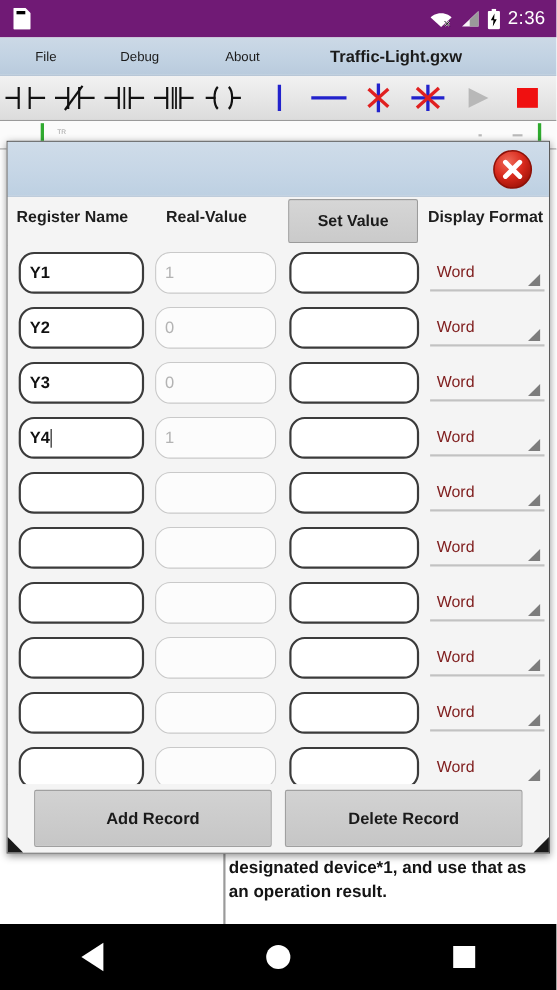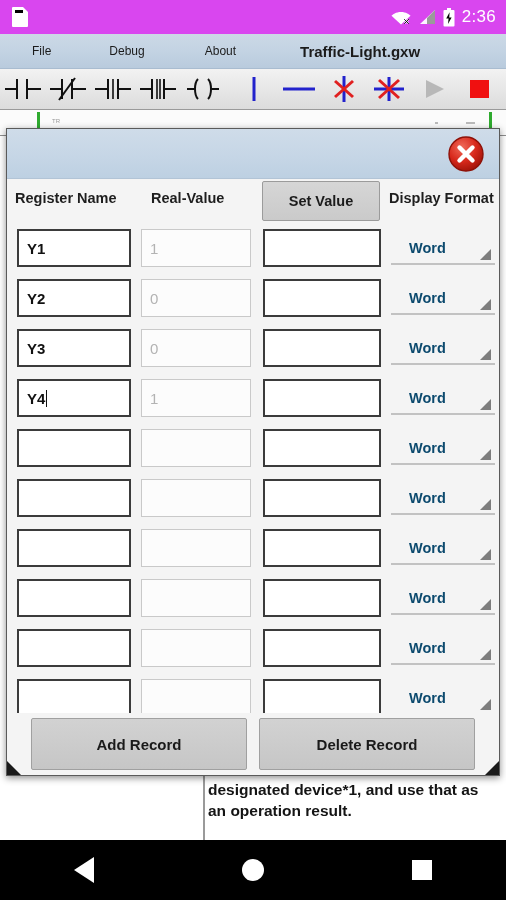--- a/index.html
+++ b/index.html
@@ -7,21 +7,21 @@
     width: 506px; height: 900px;
     background: #ffffff;
     font-family: "Liberation Sans", sans-serif;
     overflow: hidden;
   }
   #root { position: relative; width: 506px; height: 900px; overflow: hidden; }
 
   
   .statusbar {
     position: absolute; left: 0; top: 0; width: 506px; height: 34px;
-    background: #d946ef; display: flex; align-items: center;
+    background: #701a75; display: flex; align-items: center;
     padding: 0 10px 0 12px; color: #ffffff;
   }
   .sb-left { display: flex; align-items: center; }
   .sb-right { margin-left: auto; display: flex; align-items: center; gap: 7px; }
   .sd-icon { width: 16px; height: 20px; position: relative; }
   .sd-icon .body {
     position: absolute; left: 0; top: 0; width: 16px; height: 20px;
     background: #ffffff; border-radius: 1px;
     clip-path: polygon(0 0, 11px 0, 16px 5px, 16px 20px, 0 20px);
   }
@@ -139,41 +139,41 @@
 
   
   .rows-area {
     flex: 1 1 auto; position: relative; overflow: hidden; background: #f4f4f4;
   }
   .reg-row {
     position: relative; height: 50px; width: 100%;
   }
   .cell-input {
     position: absolute; top: 6px; height: 38px;
-    background: #ffffff; border-radius: 0;
+    background: #ffffff; border-radius: 14px;
     font-size: 15px; color: #111; font-weight: 600;
     display: flex; align-items: center; padding-left: 8px;
   }
   .c-name { left: 10px; width: 114px; border: 2px solid #3b3b3b; }
   .c-real {
     left: 134px; width: 110px; border: 1px solid #c9c9c9;
     color: #b3b3b3; font-weight: 500; background: #fcfcfc;
   }
   .c-set { left: 256px; width: 118px; border: 2px solid #3b3b3b; }
   .caret {
     display: inline-block; width: 1px; height: 17px; background: #111;
     margin-left: 1px;
   }
   .spinner {
     position: absolute; left: 384px; top: 10px; width: 104px; height: 32px;
     border-bottom: 2px solid #c2c2c2; display: flex; align-items: center;
     cursor: pointer;
   }
   .spinner-label {
-    font-size: 14.5px; color: #0c4a6e; font-weight: 700; margin-left: 18px;
+    font-size: 14.5px; color: #7f1d1d; font-weight: 400; margin-left: 6px;
   }
   .spinner-arrow {
     position: absolute; right: 4px; bottom: 3px; width: 0; height: 0;
     border-left: 11px solid transparent; border-bottom: 11px solid #7d7d7d;
   }
 
   
   .dlg-footer {
     flex: 0 0 62px; position: relative; background: #f4f4f4;
     display: flex; align-items: center; padding: 0 24px; gap: 12px;

